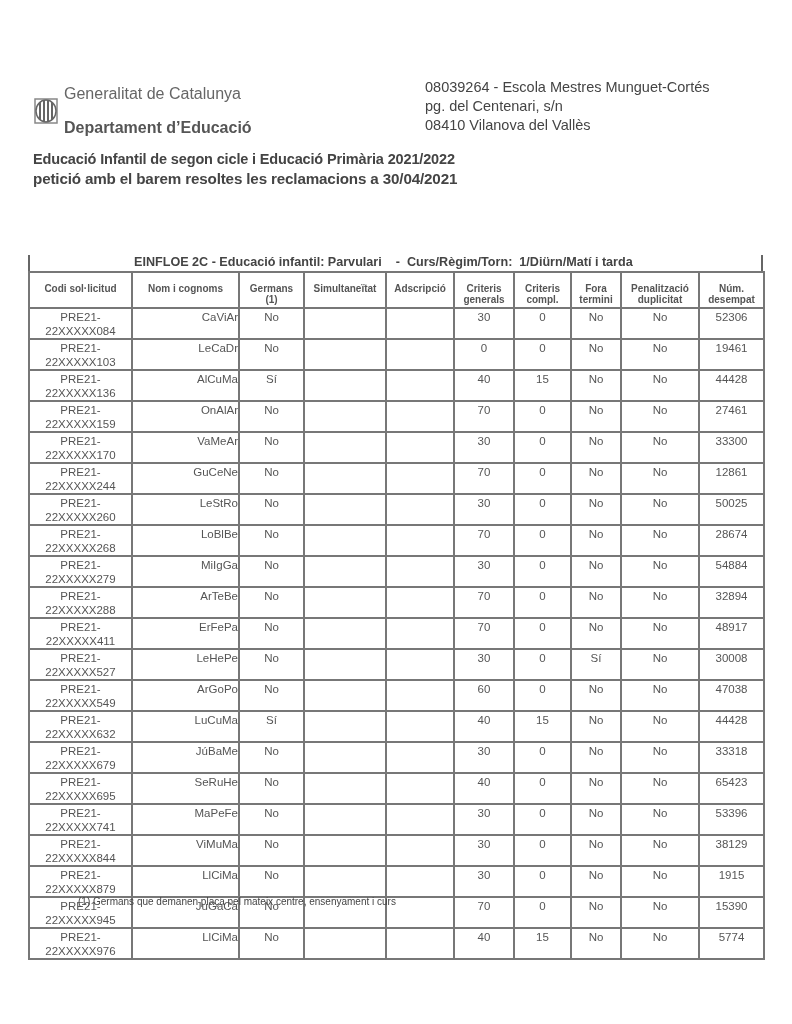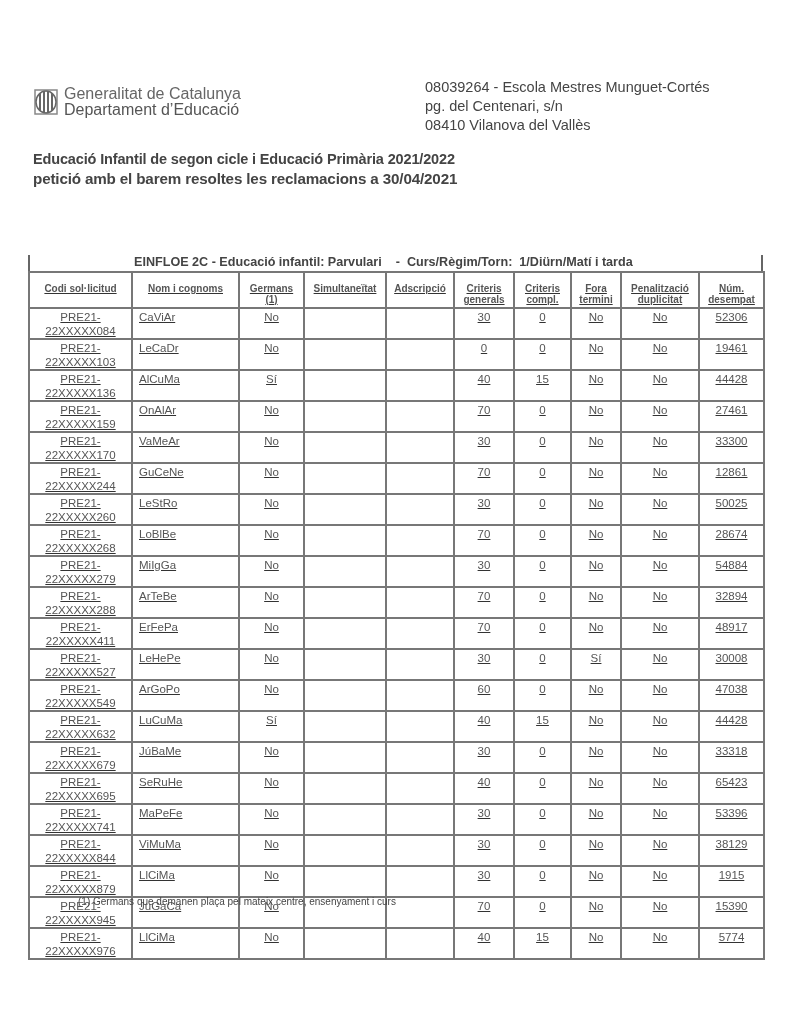--- a/index.html
+++ b/index.html
@@ -2,32 +2,32 @@
 <html><head>
 <meta charset="utf-8">
 <style>
   html, body { margin: 0; padding: 0; background: #ffffff; }
   body { width: 792px; height: 1024px; position: relative; overflow: hidden;
          font-family: "Liberation Sans", sans-serif; color: #333; }
   .logo { position: absolute; left: 34px; top: 86px; display: flex; align-items: center; }
   .logo-mark { width: 24px; height: 26px; margin-right: 6px; }
   .logo-text { line-height: 16px; color: #555; }
   .logo-line1 { font-size: 16px; color: #666; }
-  .logo-line2 { font-size: 16px; font-weight: normal; color: #555; }
+  .logo-line2 { font-size: 16px; font-weight: bold; color: #555; margin-top: 18px; }
   .school { position: absolute; left: 425px; top: 78px; font-size: 14.5px; line-height: 19px; color: #444; }
   .titles { position: absolute; left: 33px; top: 149px; font-size: 15.2px; font-weight: bold; color: #444; line-height: 20px; letter-spacing: -0.15px; }
   .titles .t1 { font-size: 14.5px; }
-  .table-wrap { position: absolute; left: 28px; top: 255px; width: 735px; text-decoration: underline; }
+  .table-wrap { position: absolute; left: 28px; top: 255px; width: 735px; }
   .band { border-left: 2px solid #666; border-right: 2px solid #666; height: 16px; position: relative; }
   .band-text { position: absolute; left: 104px; top: 0px; font-size: 12.6px; font-weight: bold; color: #444; white-space: pre; }
   table { border-collapse: collapse; table-layout: fixed; width: 735px; }
   th, td { border: 2px solid #777; padding: 0; }
   th { font-size: 10px; font-weight: bold; color: #555; height: 24px; line-height: 11px; vertical-align: top; padding-top: 10px; border-radius: 7px; }
   td { height: 26.6px; font-size: 11.5px; color: #555; vertical-align: top; text-align: center; line-height: 13px; padding-top: 2px; }
-  td.name { text-align: left; padding-left: 6px; }
+  td.name { text-align: right; padding-left: 6px; }
   td.code { line-height: 14px; padding-top: 1px; }
   .footnote { position: absolute; left: 30px; top: 896px; font-size: 10px; color: #444; padding-left: 48px; }
 </style>
 </head>
 <body>
 
 <div class="logo">
   <svg class="logo-mark" viewBox="0 0 24 26">
     <rect x="1" y="1" width="22" height="24" fill="none" stroke="#888" stroke-width="1.5"></rect>
     <ellipse cx="12" cy="13" rx="10" ry="11" fill="none" stroke="#666" stroke-width="1.5"></ellipse>

